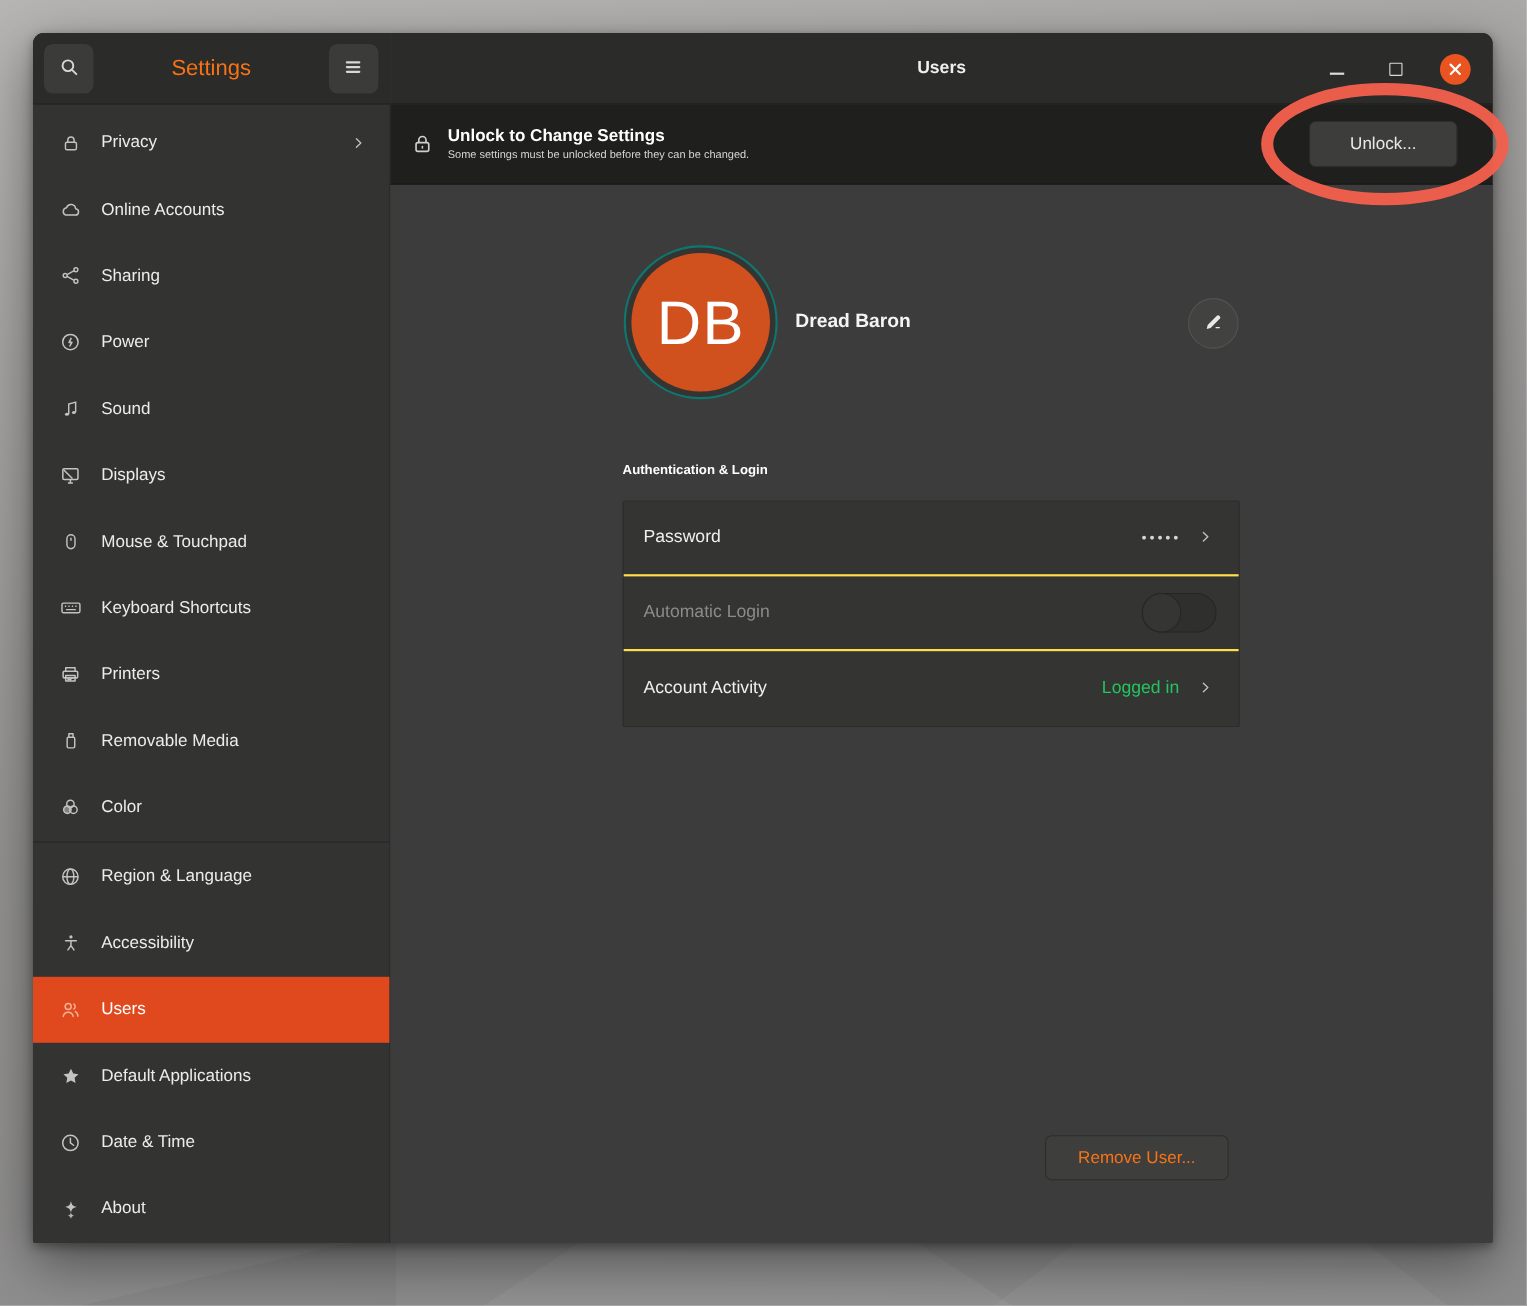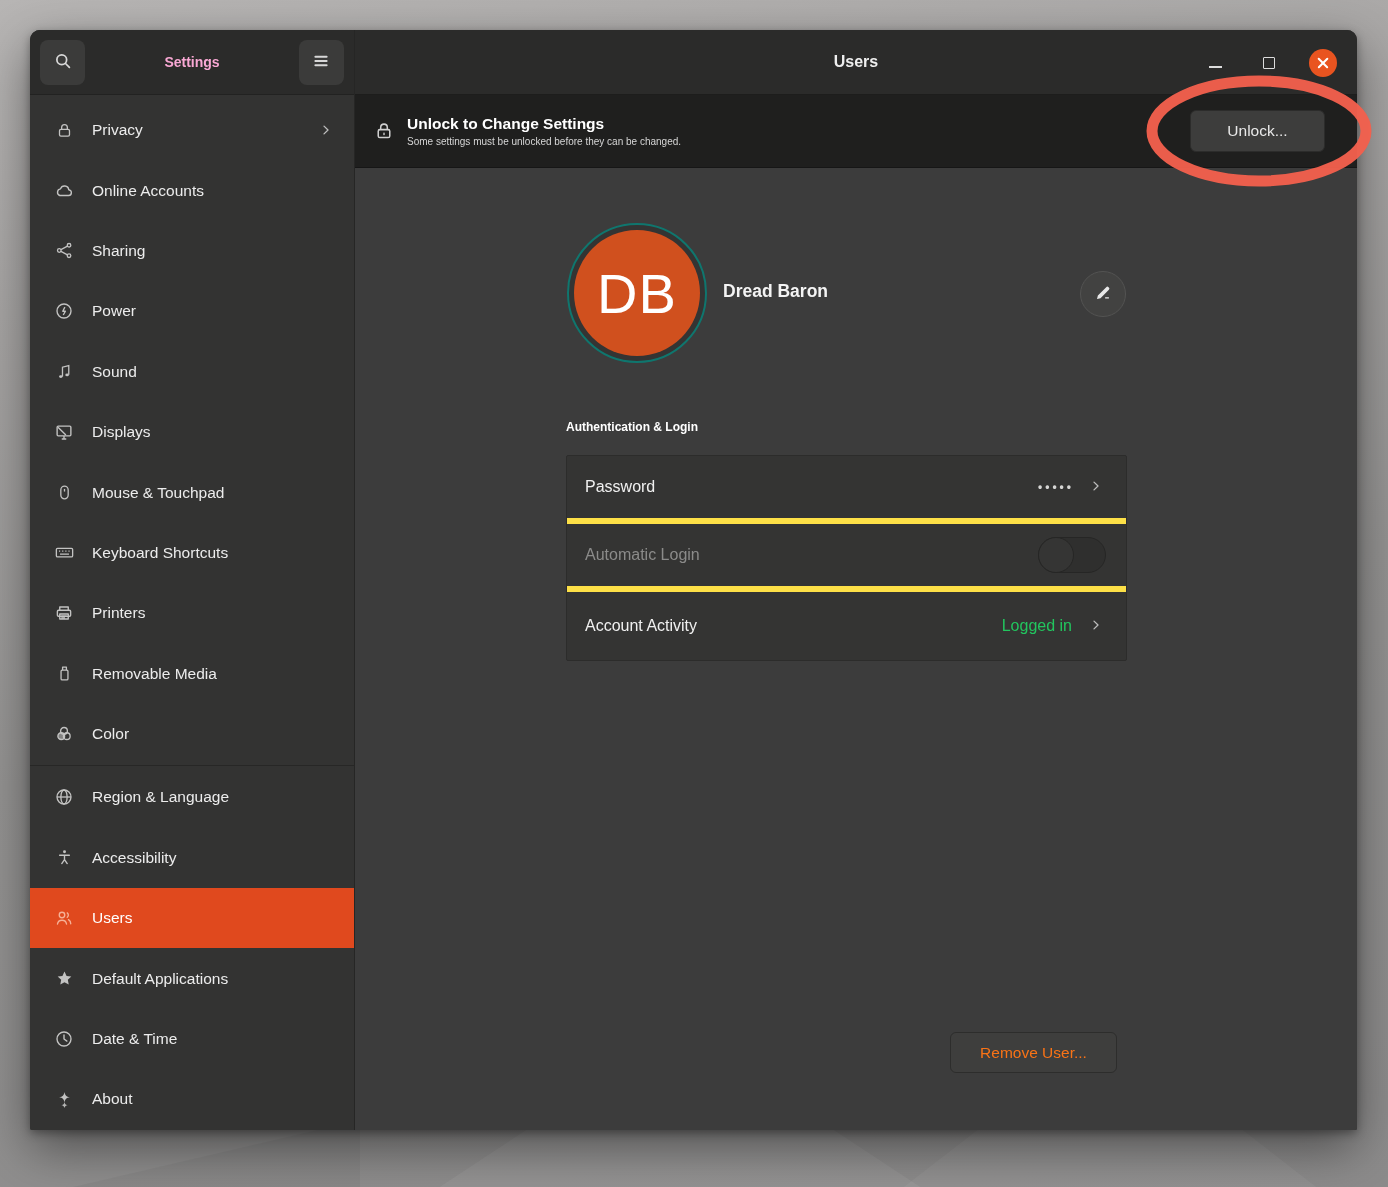--- a/index.html
+++ b/index.html
@@ -38,21 +38,21 @@
     height:65px; flex:0 0 65px; background:#2b2b2a;
     border-bottom:1px solid #222221;
     display:flex; align-items:center; justify-content:space-between;
     padding:0 10px;
   }
   .hdr-btn {
     width:45px; height:45px; border:none; border-radius:8px;
     background:#3b3b3a; color:#d8d8d8; display:flex; align-items:center; justify-content:center;
     cursor:pointer;
   }
-  .sidebar-title { font-size:14px; font-weight:bold; color:#f9a8d4; }
+  .sidebar-title { font-size:20px; font-weight:normal; color:#f97316; }
 
   .sidebar-items { flex:1; padding-top:5px; display:flex; flex-direction:column; }
   .side-item {
     height:60.4px; flex:0 0 60.4px; display:flex; align-items:center;
     padding:0 20px 0 22px; color:#ececec; font-size:15.5px; cursor:pointer;
   }
   .side-item .s-icon { width:24px; height:24px; margin-right:16px; color:#c3c3c2; display:flex; align-items:center; justify-content:center; flex:0 0 24px; }
   .side-item .s-label { flex:1; }
   .side-item .s-chevron { color:#bdbdbd; width:16px; height:16px; }
   .side-item.selected { background:#e0491e; color:#ffffff; }
@@ -112,21 +112,21 @@
   }
 
   .section-heading { position:absolute; left:211px; top:252px; font-size:12px; font-weight:bold; color:#ffffff; }
 
   .auth-list {
     position:absolute; left:211px; top:287px; width:561px;
     background:#343433; border:1px solid #2c2c2b; border-radius:2px;
   }
   .auth-row {
     height:68px; display:flex; align-items:center; padding:0 20px 0 18px;
-    border-bottom:6px solid #fde047; cursor:pointer;
+    border-bottom:2px solid #fde047; cursor:pointer;
   }
   .auth-row:last-child { border-bottom:none; }
   .auth-row .r-label { flex:1; font-size:16px; color:#f0f0f0; }
   .auth-row.dimmed .r-label { color:#8b8b8a; cursor:default; }
   .auth-row .r-value { font-size:16px; color:#22c55e; margin-right:16px; }
   .auth-row .r-dots { font-size:12px; font-weight:bold; letter-spacing:3px; color:#d6d6d5; margin-right:14px; }
   .auth-row .r-chevron { color:#bdbdbd; width:18px; height:18px; }
 
   .toggle {
     width:68px; height:36px; border-radius:18px; background:#2f2f2e;

